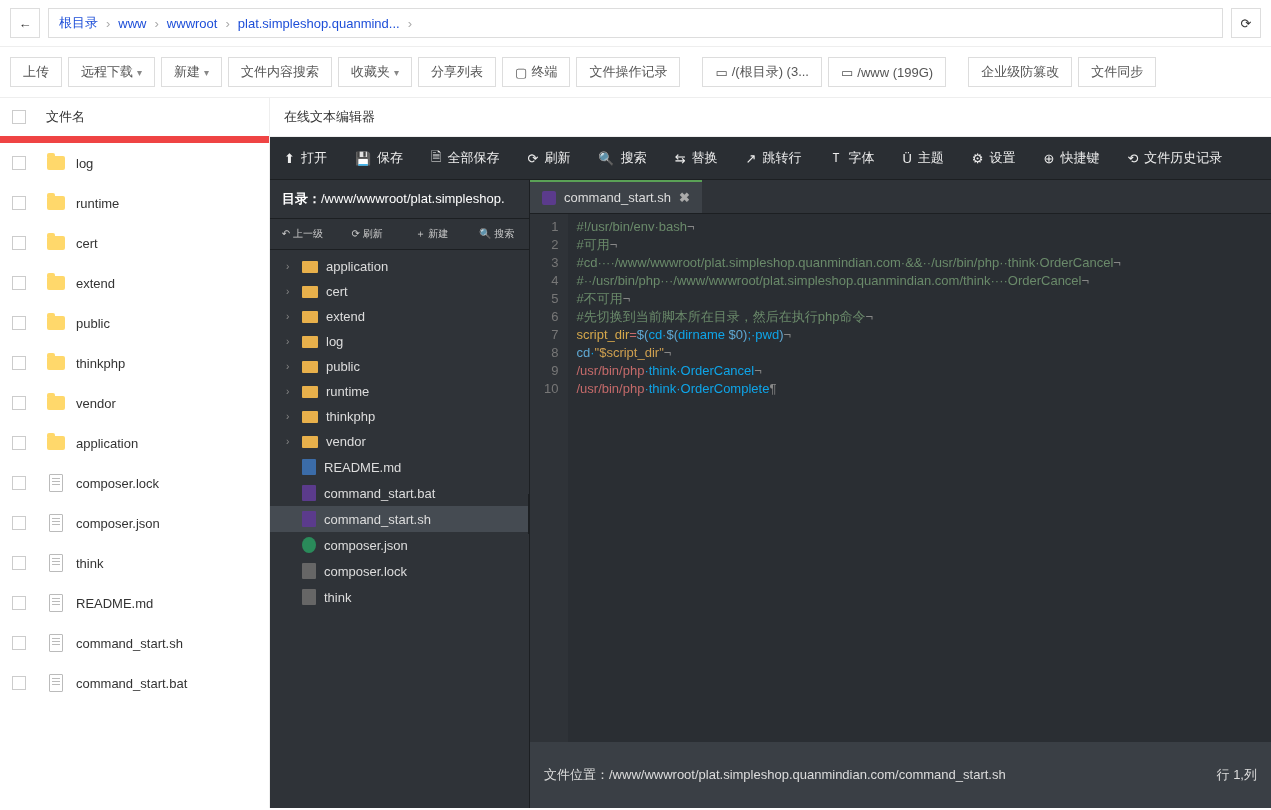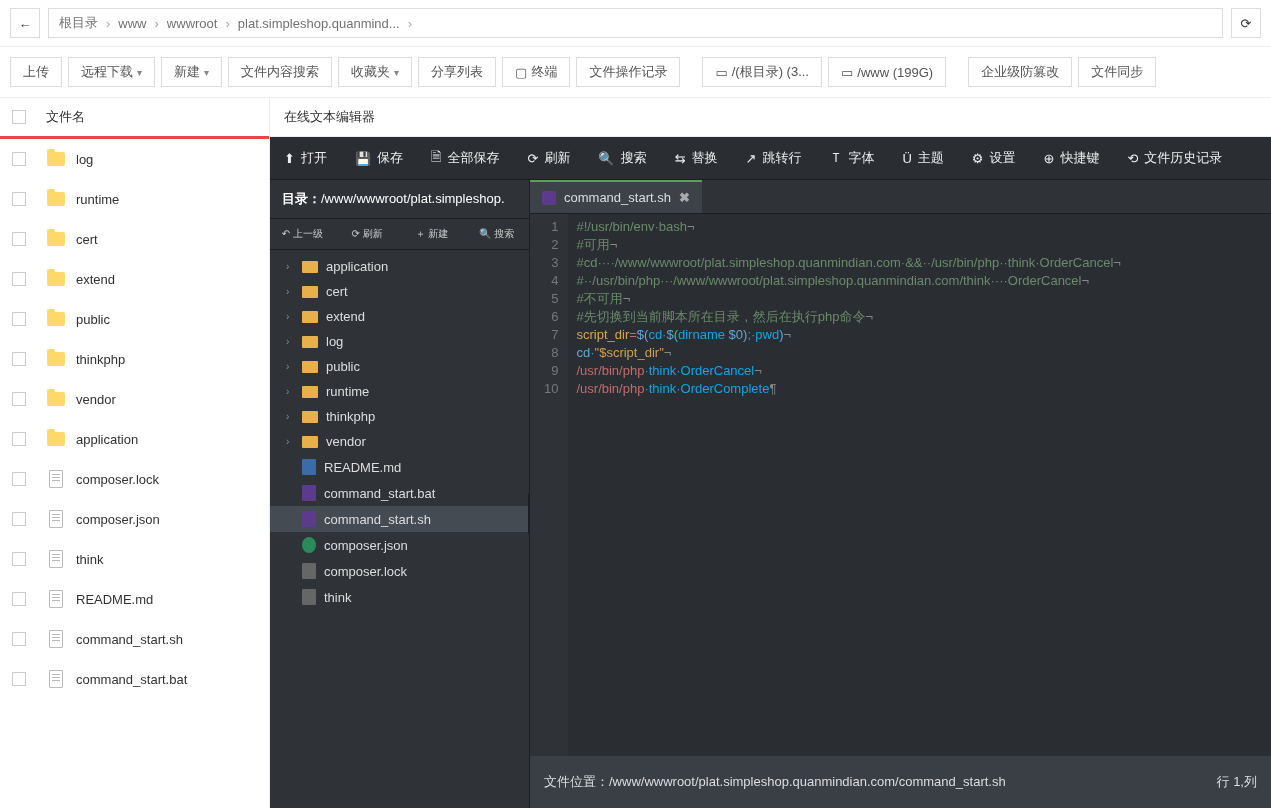--- a/index.html
+++ b/index.html
@@ -2,33 +2,33 @@
 <html><head>
 <meta charset="utf-8">
 <style>
 * { box-sizing: border-box; margin: 0; padding: 0; font-family: "Microsoft YaHei", Arial, sans-serif; }
 body { background: #fff; font-size: 13px; color: #333; overflow: hidden; }
 
 
 .top-bar { display: flex; align-items: center; padding: 8px 10px; border-bottom: 1px solid #eee; }
 .back-btn { width: 30px; height: 30px; border: 1px solid #ddd; display: flex; align-items: center; justify-content: center; background: #fff; cursor: pointer; margin-right: 8px; }
 .breadcrumb-box { flex: 1; height: 30px; border: 1px solid #ddd; display: flex; align-items: center; padding: 0 10px; margin-right: 8px; }
-.crumb { cursor: pointer; color: #737373; }
+.crumb { cursor: pointer; color: #1d4ed8; }
 .crumb-sep { margin: 0 8px; color: #aaa; }
 .refresh-btn { width: 30px; height: 30px; border: 1px solid #ddd; display: flex; align-items: center; justify-content: center; background: #fff; cursor: pointer; }
 
 
 .toolbar { display: flex; align-items: center; padding: 10px; gap: 6px; flex-wrap: wrap; border-bottom: 1px solid #eee; }
 .tb-btn { height: 30px; padding: 0 12px; border: 1px solid #ddd; background: #fff; cursor: pointer; display: inline-flex; align-items: center; gap: 4px; font-size: 13px; color: #555; }
 .tb-caret { font-size: 10px; color: #888; }
 
 
 .main { display: flex; height: calc(100vh - 100px); }
 .left-files { width: 270px; border-right: 1px solid #eee; overflow-y: auto; }
-.left-head { display: flex; align-items: center; padding: 10px 12px; border-bottom: 3px solid #ef4444; }
+.left-head { display: flex; align-items: center; padding: 10px 12px; border-bottom: 7px solid #ef4444; }
 .chk { width: 14px; height: 14px; border: 1px solid #ccc; margin-right: 20px; cursor: pointer; }
 .file-row { display: flex; align-items: center; padding: 10px 12px; cursor: pointer; }
 .ficon { width: 20px; height: 20px; margin-right: 10px; display: inline-flex; align-items: center; justify-content: center; }
 .folder-i { width: 18px; height: 14px; background: #ffd86b; border-radius: 2px; position: relative; }
 .folder-i::before { content: ""; position: absolute; top: -3px; left: 0; width: 8px; height: 4px; background: #ffd86b; border-radius: 2px 2px 0 0; }
 .file-i { width: 14px; height: 18px; border: 1px solid #bbb; border-radius: 1px; position: relative; }
 .file-i::before { content: ""; position: absolute; top: 3px; left: 2px; right: 2px; height: 1px; background: #bbb; box-shadow: 0 3px 0 #bbb, 0 6px 0 #bbb; }
 
 
 .editor-panel { flex: 1; display: flex; flex-direction: column; background: #2a2e33; color: #ddd; }
@@ -64,21 +64,21 @@
 .code-lines div { height: 18px; line-height: 18px; white-space: pre; }
 .c-comment { color: #6a8a6a; }
 .c-var { color: #d6a84b; }
 .c-op { color: #c46a6a; }
 .c-builtin { color: #5fa8d3; }
 .c-str { color: #cfa050; }
 .c-path { color: #c46a6a; }
 .c-white { color: #0ea5e9; }
 .c-dim { color: #888; }
 
-.ed-status { background: #3a3f45; color: #ddd; padding: 17px 14px; display: flex; justify-content: space-between; font-size: 13px; }
+.ed-status { background: #3a3f45; color: #ddd; padding: 24px 14px; display: flex; justify-content: space-between; font-size: 13px; }
 </style>
 </head>
 <body>
 
 <div class="top-bar">
   <div class="back-btn">←</div>
   <div class="breadcrumb-box" id="breadcrumb-box">
       <span class="crumb">根目录</span>
       <span class="crumb-sep">›</span>
       <span class="crumb">www</span>

